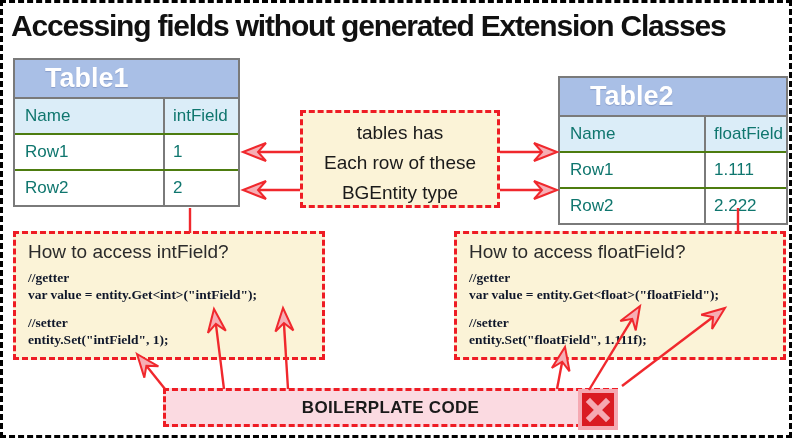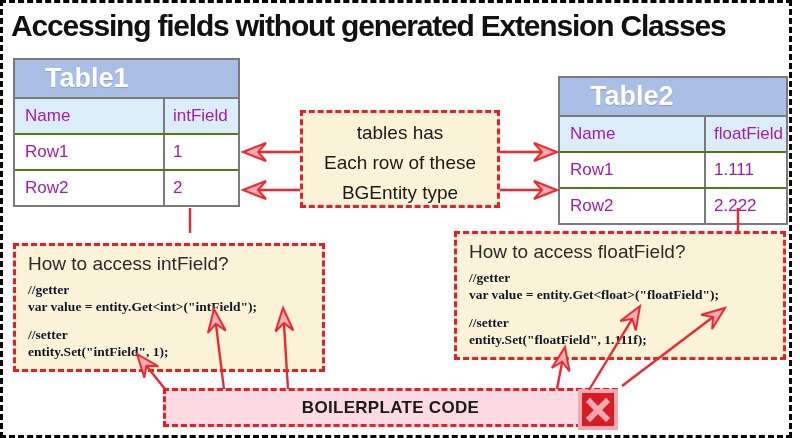--- a/index.html
+++ b/index.html
@@ -17,31 +17,31 @@
   
   .tbl{position:absolute;border:2px solid #7a7a7a;background:#fff;box-sizing:border-box;}
   .tbl-title{
     height:37px;line-height:36px;background:#a9bfe6;color:#fff;
     font-size:27px;font-weight:700;padding-left:30px;
     border-bottom:2px solid #7a7a7a;text-shadow:0 1px 1px rgba(90,110,160,.4);
   }
   .tbl-row{display:flex;height:34px;background:#fff;}
   .tbl-row.head{background:#dbedf8;}
   .tbl-row + .tbl-row{border-top:2px solid #4d7c0f;}
-  .cell{line-height:34px;font-size:17px;color:#a21caf;box-sizing:border-box;}
+  .cell{line-height:34px;font-size:17px;color:#0f766e;box-sizing:border-box;}
   .c1{flex:0 0 148px;padding-left:10px;}
   .c2{flex:1;border-left:2px solid #7a7a7a;padding-left:8px;}
   .tbl.t2 .c1{flex-basis:144px;}
   
   .cream{
     position:absolute;background:#fbf3d7;border:3px dashed #ee1c24;box-sizing:border-box;
   }
   .note-box{left:297px;top:107px;width:200px;height:98px;text-align:center;
     font-size:19px;line-height:30px;color:#1a1a1a;padding-top:5px;}
-  .code-left{left:10px;top:240px;width:312px;height:129px;}
+  .code-left{left:10px;top:228px;width:312px;height:129px;}
   .code-right{left:451px;top:228px;width:332px;height:129px;}
   .cb-title{font-size:19px;color:#2b2b2b;margin:7px 0 0 12px;}
   .code{font-family:"Liberation Serif",serif;font-weight:700;font-size:13.5px;
     color:#0f172a;margin-left:12px;line-height:16px;}
   .code .cmt{margin-top:7px;}
   .code .stmt{margin-top:1px;white-space:nowrap;}
   .code .gap{margin-top:12px;}
   
   .boiler{
     position:absolute;left:160px;top:385px;width:455px;height:39px;box-sizing:border-box;

